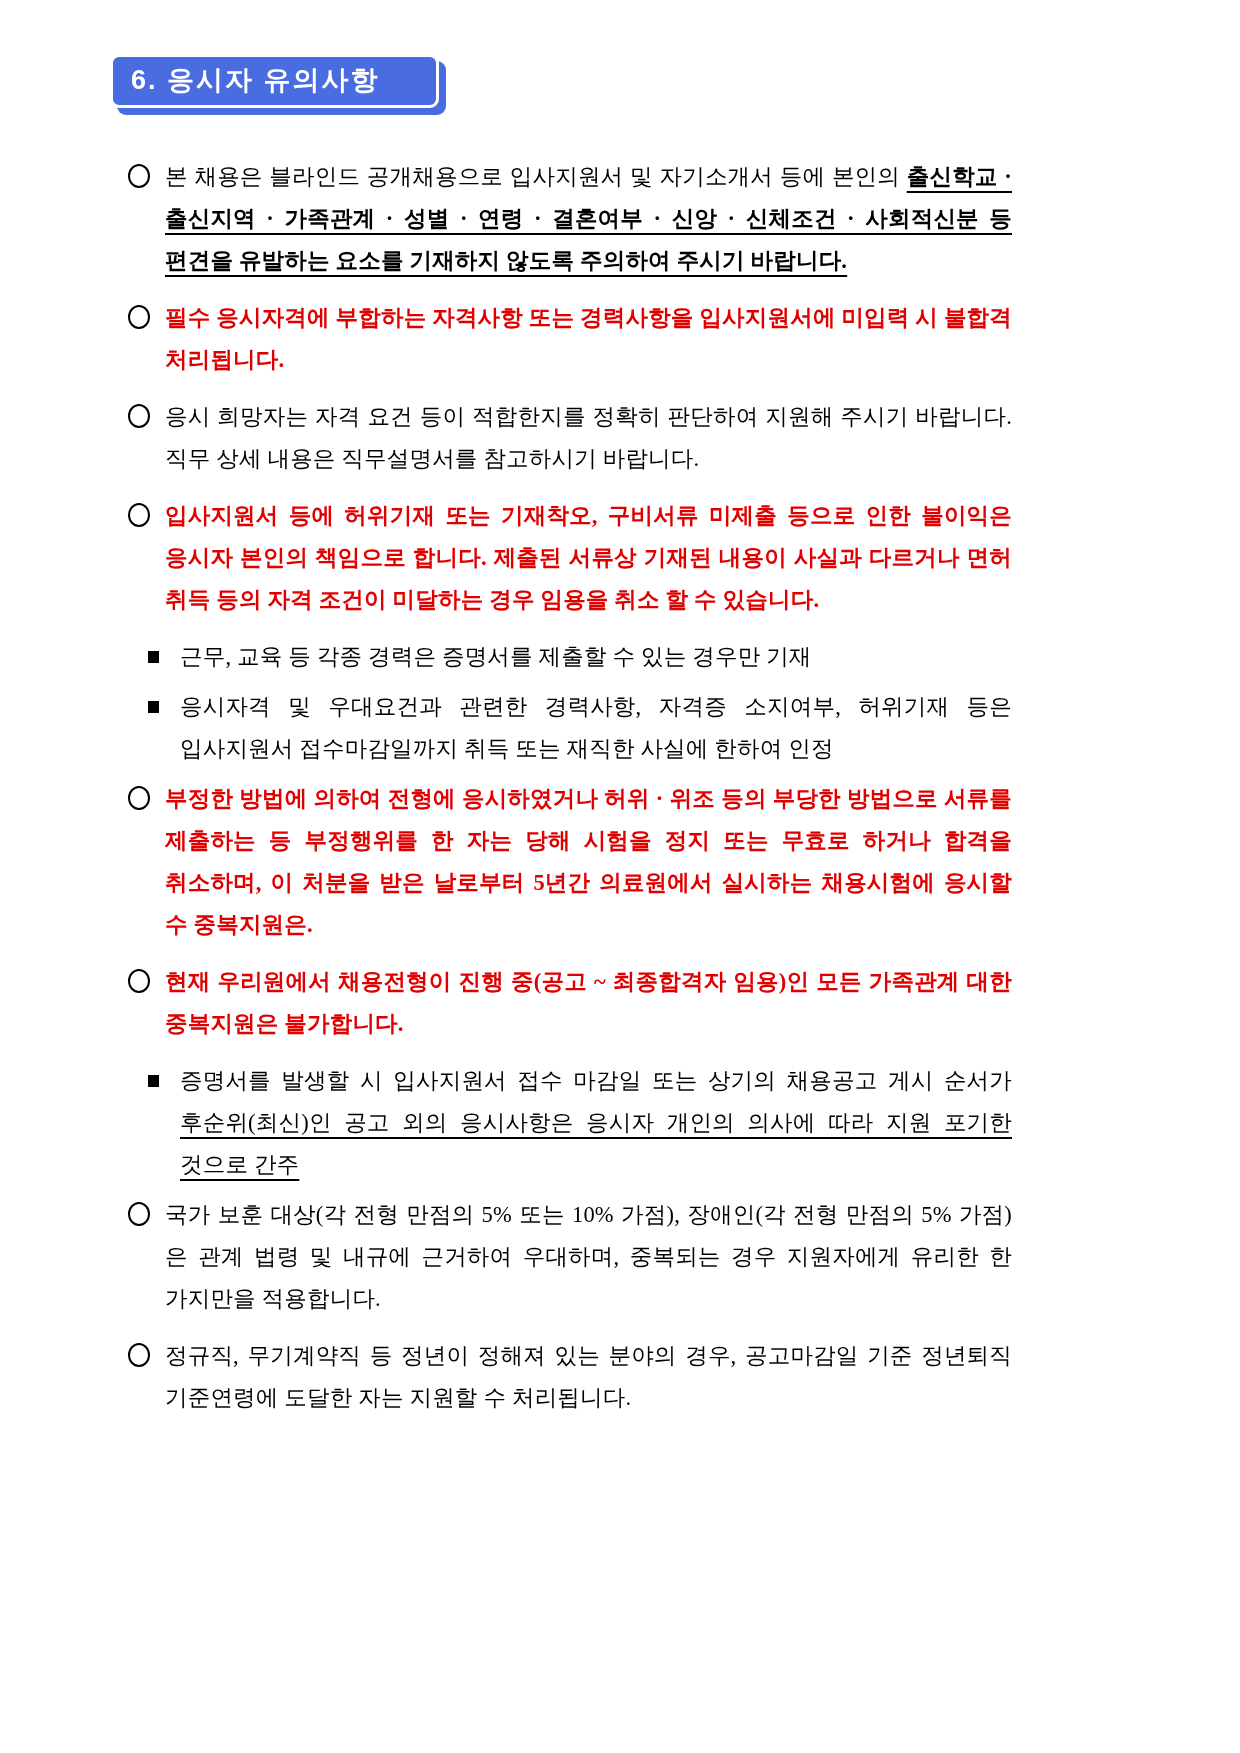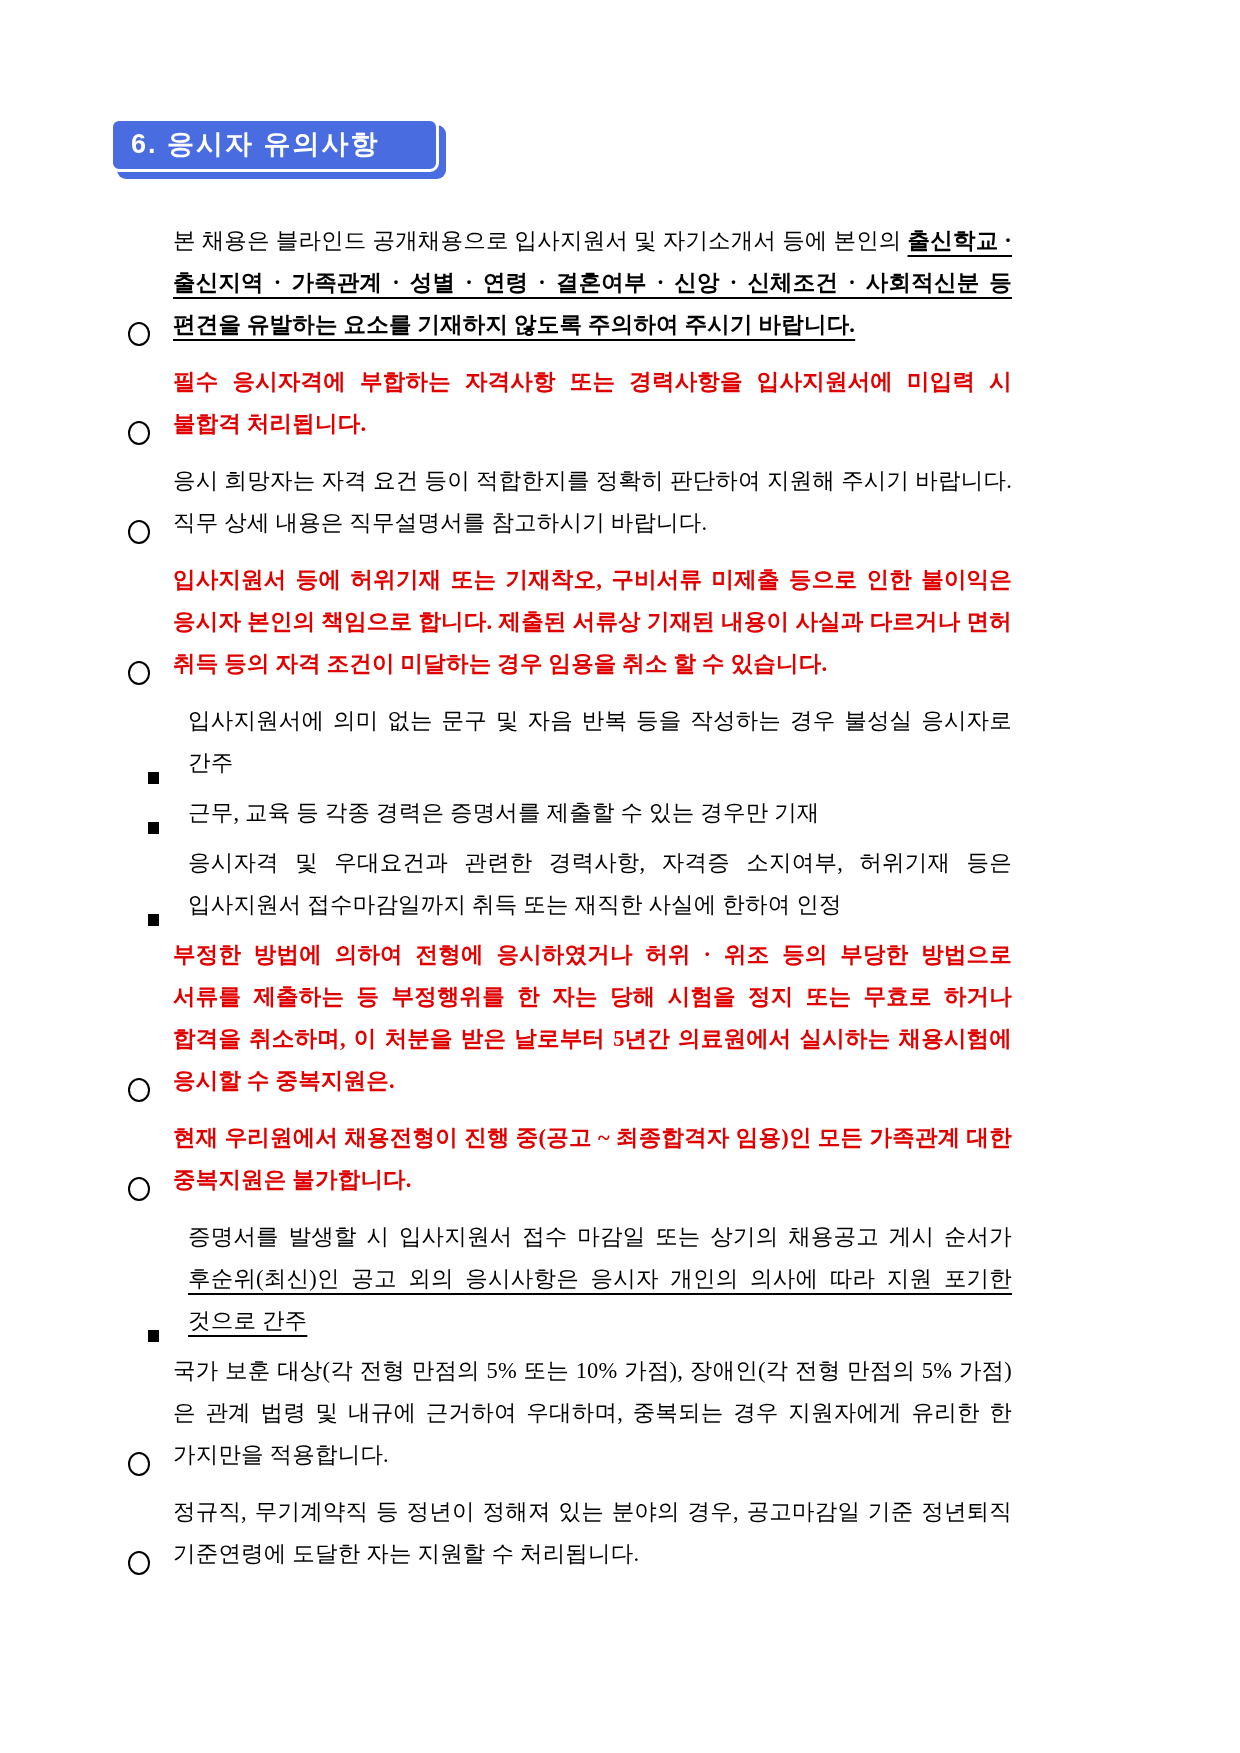--- a/index.html
+++ b/index.html
@@ -8,21 +8,21 @@
     background: #ffffff;
   }
   body {
     width: 1240px;
     min-height: 1753px;
     font-family: "Liberation Serif", "DejaVu Serif", serif;
     color: #000000;
     position: relative;
   }
   .page {
-    padding: 118px 0 0 0;
+    padding: 54px 0 0 0;
     width: 1180px;
     box-sizing: border-box;
   }
   
   .section-header {
     margin-left: 110px;
     display: inline-block;
     background: #4a6ce1;
     border: 3px solid #ffffff;
     border-radius: 9px;
@@ -38,23 +38,22 @@
     color: #ffffff;
     white-space: nowrap;
   }
   
   .notice-list {
     margin: 48px 0 0 128px;
     width: 884px;
   }
   .notice-item {
     display: flex;
-    align-items: flex-end;
+    align-items: flex-start;
     margin-bottom: 15px;
-    gap: 8px;
   }
   .notice-item.level-sub {
     margin-left: 20px;
     margin-bottom: 8px;
   }
   .marker-cell {
     flex: 0 0 37px;
   }
   .level-sub .marker-cell {
     flex: 0 0 32px;
@@ -131,26 +130,20 @@
       <div class="notice-item level-bullet color-red">
         <span class="marker-cell">
           <span class="circle-marker"></span>
         </span>
         <div class="notice-text"><span class="seg-bold ">입사지원서 등에 허위기재 또는 기재착오, 구비서류 미제출 등으로 인한 불이익은 응시자 본인의 책임으로 합니다. 제출된 서류상 기재된 내용이 사실과 다르거나 면허 취득 등의 자격 조건이 미달하는 경우 임용을 취소 할 수 있습니다.</span></div>
       </div>
       <div class="notice-item level-sub color-black">
         <span class="marker-cell">
           <span class="square-marker"></span>
         </span>
-        <div class="notice-text"><span class="">입사지원서에 의미 없는 문구 및 자음 반복 등을 작성하는 경우 불성실 응시자로 간주</span></div>
-      </div>
-      <div class="notice-item level-sub color-black">
-        <span class="marker-cell">
-          <span class="square-marker"></span>
-        </span>
         <div class="notice-text"><span class="">근무, 교육 등 각종 경력은 증명서를 제출할 수 있는 경우만 기재</span></div>
       </div>
       <div class="notice-item level-sub color-black">
         <span class="marker-cell">
           <span class="square-marker"></span>
         </span>
         <div class="notice-text"><span class="">응시자격 및 우대요건과 관련한 경력사항, 자격증 소지여부, 허위기재 등은 입사지원서 접수마감일까지 취득 또는 재직한 사실에 한하여 인정</span></div>
       </div>
       <div class="notice-item level-bullet color-red">
         <span class="marker-cell">

